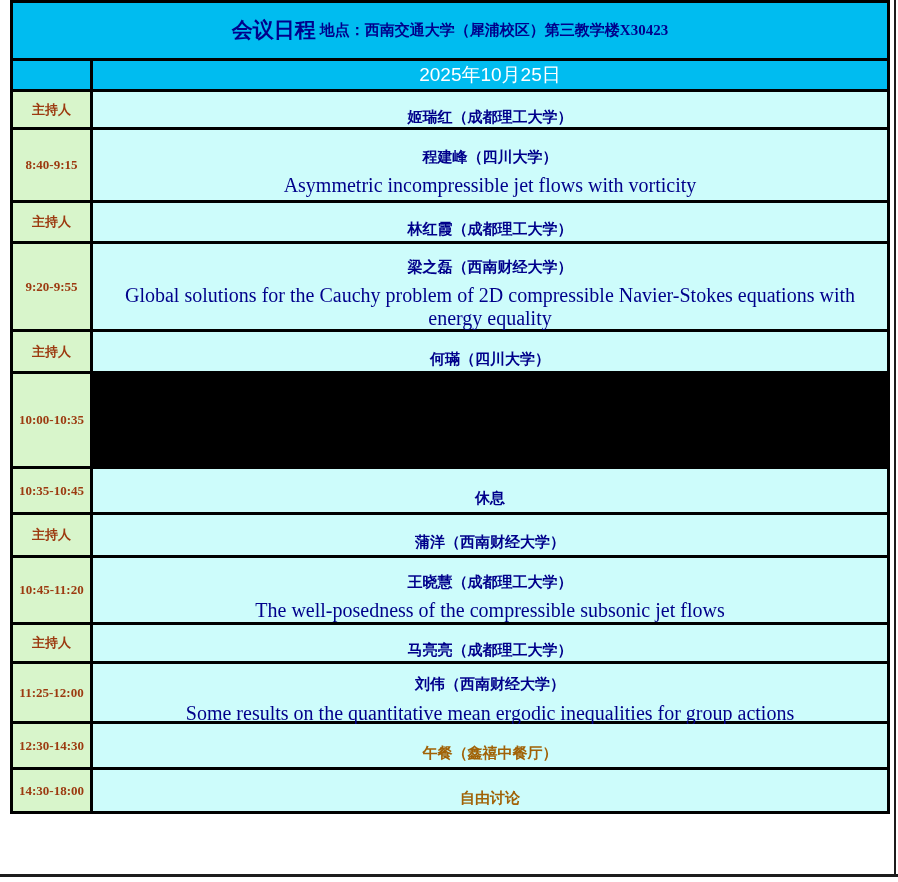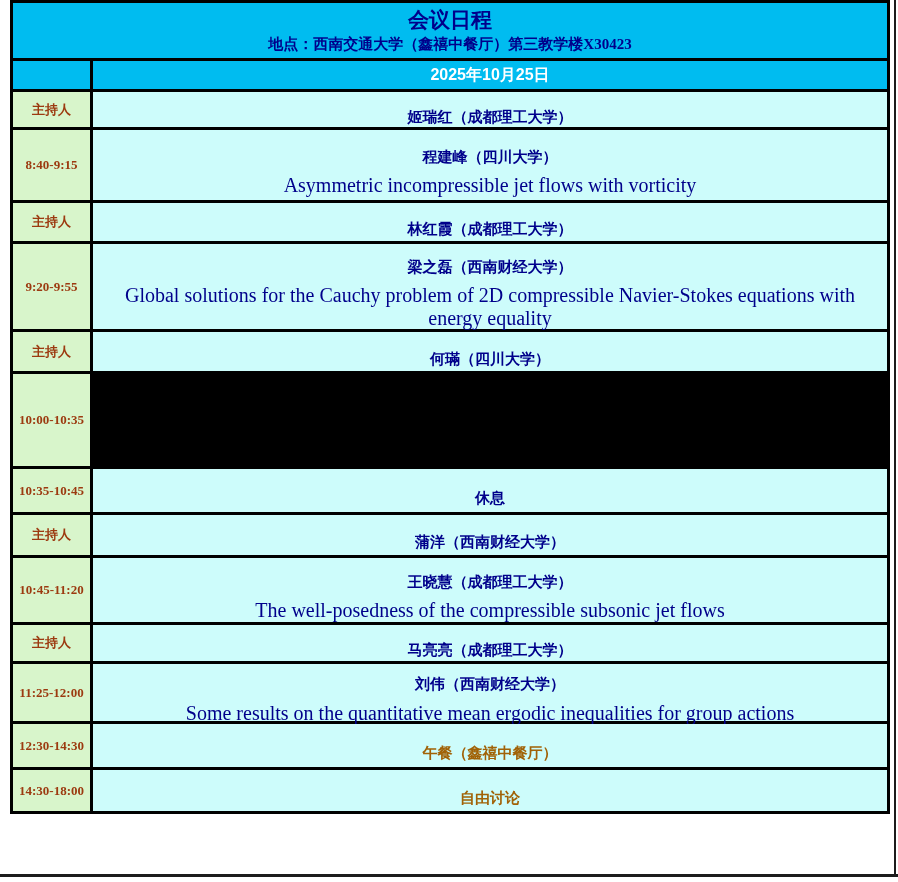--- a/index.html
+++ b/index.html
@@ -38,35 +38,34 @@
     flex:1 1 auto;
     box-sizing:border-box;
     display:flex;flex-direction:column;
     align-items:center;justify-content:center;
     background:#cdfcfb;
     padding:4px 10px;
     gap:8px;
     text-align:center;
   }
   .title-row{
-    flex-direction:column;
     align-items:center;justify-content:center;
     background:#00bcf0;
     gap:4px;
   }
   .conf-title{
     color:#00008b;font-weight:bold;font-size:21px;line-height:1.1;
   }
   .conf-location{
     color:#00008b;font-weight:bold;font-size:15px;line-height:1.1;
   }
   .date-row .lcell{background:#00bcf0;border-right:3px solid #000000;}
   .date-row .rcell{background:#00bcf0;}
   .date-text{
-    color:#ffffff;font-weight:bold;font-size:16px;
+    color:#ffffff;font-weight:normal;font-size:19px;
     font-family:"Liberation Sans","DejaVu Sans",sans-serif;
   }
   .speaker{
     color:#00008b;font-weight:bold;font-size:15px;line-height:1.15;margin-top:16px;
   }
   .talk-title{
     color:#00008b;font-size:20px;line-height:1.15;
   }
   .red .speaker, .red .talk-title{color:#a16207;}
   .page-right-line{
@@ -77,21 +76,21 @@
   }
 </style>
 </head>
 <body>
 
 <div class="page">
   <div class="tbl">
 
     <div class="row title-row" style="height:58px">
       <div class="conf-title">会议日程</div>
-      <div class="conf-location">地点：西南交通大学（鑫禧中餐厅）第三教学楼X30423</div>
+      <div class="conf-location">地点：西南交通大学（犀浦校区）第三教学楼X30423</div>
     </div>
 
     <div class="row date-row" style="height:31px">
       <div class="lcell"></div>
       <div class="rcell">
         <div class="date-text">2025年10月25日</div>
       </div>
     </div>
 
     <div class="row" style="height:38px">

